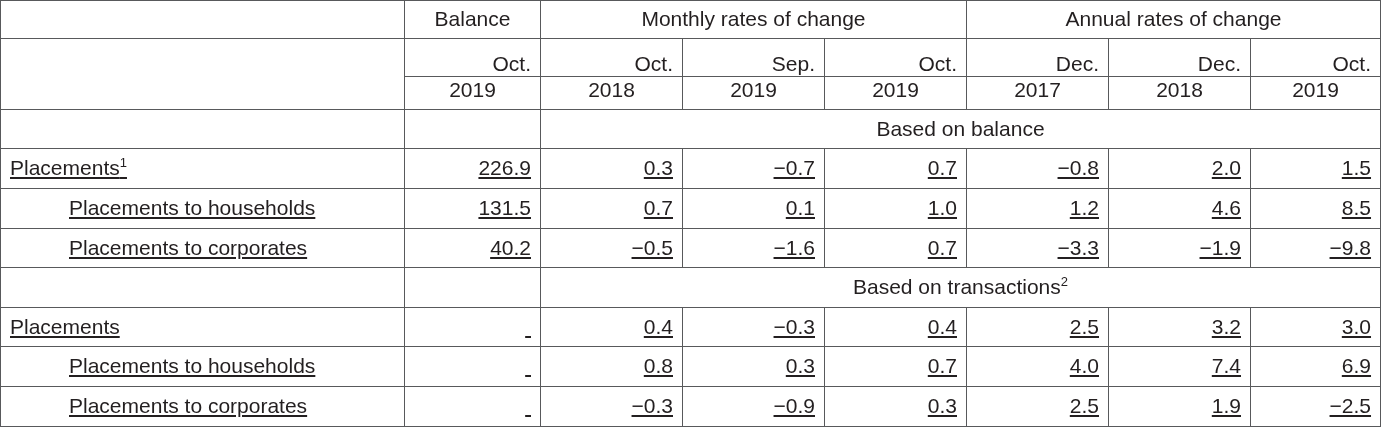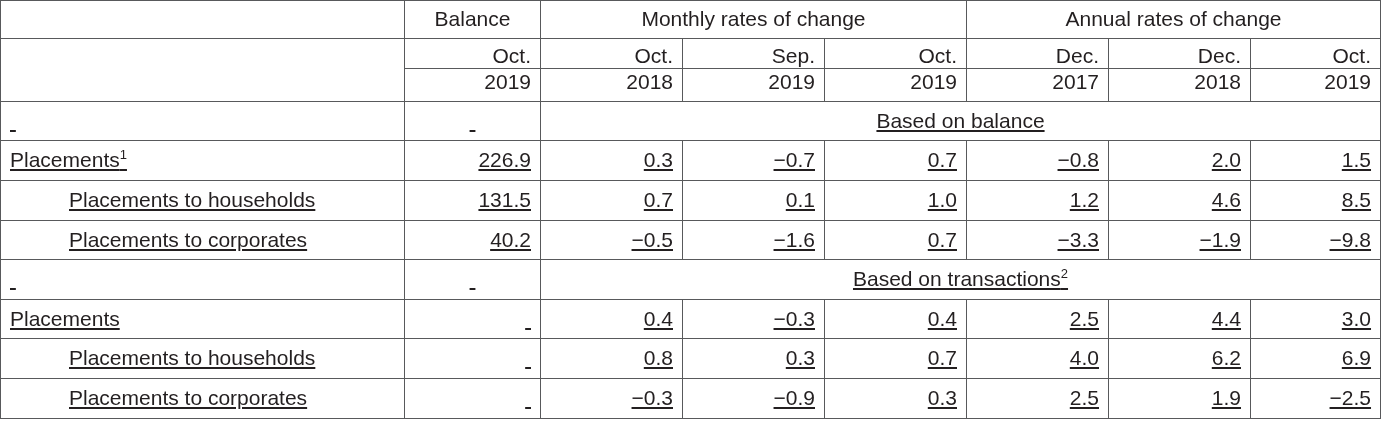--- a/index.html
+++ b/index.html
@@ -49,23 +49,23 @@
   col.bal    { width: 136px; }
   col.m1     { width: 142px; }
   col.m2     { width: 142px; }
   col.m3     { width: 142px; }
   col.a1     { width: 142px; }
   col.a2     { width: 142px; }
   col.a3     { width: 130px; }
 
   
   .hdr-group .cell { padding-top: 5px; padding-bottom: 6px; }
-  .hdr-period .cell { padding-top: 4px; padding-bottom: 0px; }
-  .hdr-year .cell { padding-top: 0px; padding-bottom: 6px; }
-  .section .cell { padding-top: 6px; padding-bottom: 7px; text-decoration: underline; }
+  .hdr-period .cell { padding-top: 4px; padding-bottom: 0px; margin-top: 8px; }
+  .hdr-year .cell { padding-top: 0px; padding-bottom: 6px; text-align: center; }
+  .section .cell { padding-top: 6px; padding-bottom: 7px; }
   .data .cell { padding-top: 6px; padding-bottom: 7px; text-decoration: underline; }
   .indent2 { padding-left: 68px; }
 
   sup {
     font-size: 0.62em;
     vertical-align: super;
     line-height: 0;
   }
   
 </style>
@@ -269,21 +269,21 @@
         <td>
             <div class="cell r">−0.3</div>
           </td>
         <td>
             <div class="cell r">0.4</div>
           </td>
         <td>
             <div class="cell r">2.5</div>
           </td>
         <td>
-            <div class="cell r">4.4</div>
+            <div class="cell r">3.2</div>
           </td>
         <td>
             <div class="cell r">3.0</div>
           </td>
       </tr>
 
       <tr class="data">
         <td>
           <div class="cell l indent2"><span>Placements to households</span></div>
         </td>
@@ -296,21 +296,21 @@
         <td>
             <div class="cell r">0.3</div>
           </td>
         <td>
             <div class="cell r">0.7</div>
           </td>
         <td>
             <div class="cell r">4.0</div>
           </td>
         <td>
-            <div class="cell r">6.2</div>
+            <div class="cell r">7.4</div>
           </td>
         <td>
             <div class="cell r">6.9</div>
           </td>
       </tr>
 
       <tr class="data">
         <td>
           <div class="cell l indent2"><span>Placements to corporates</span></div>
         </td>

